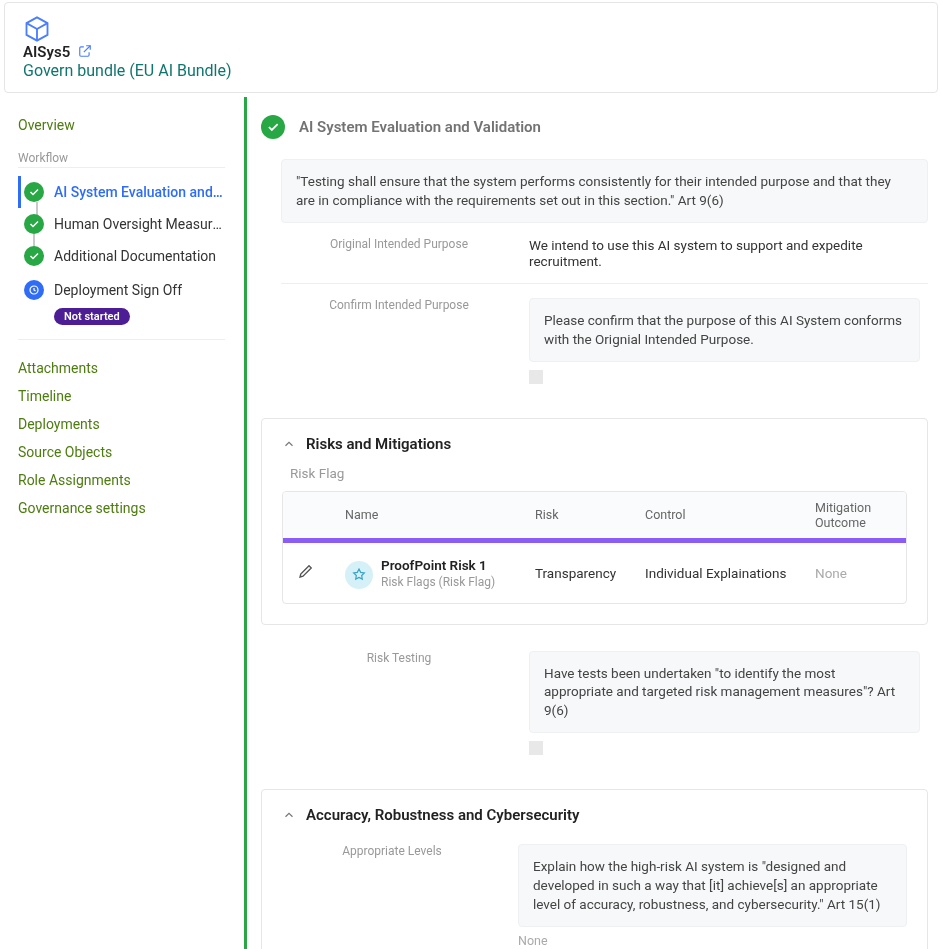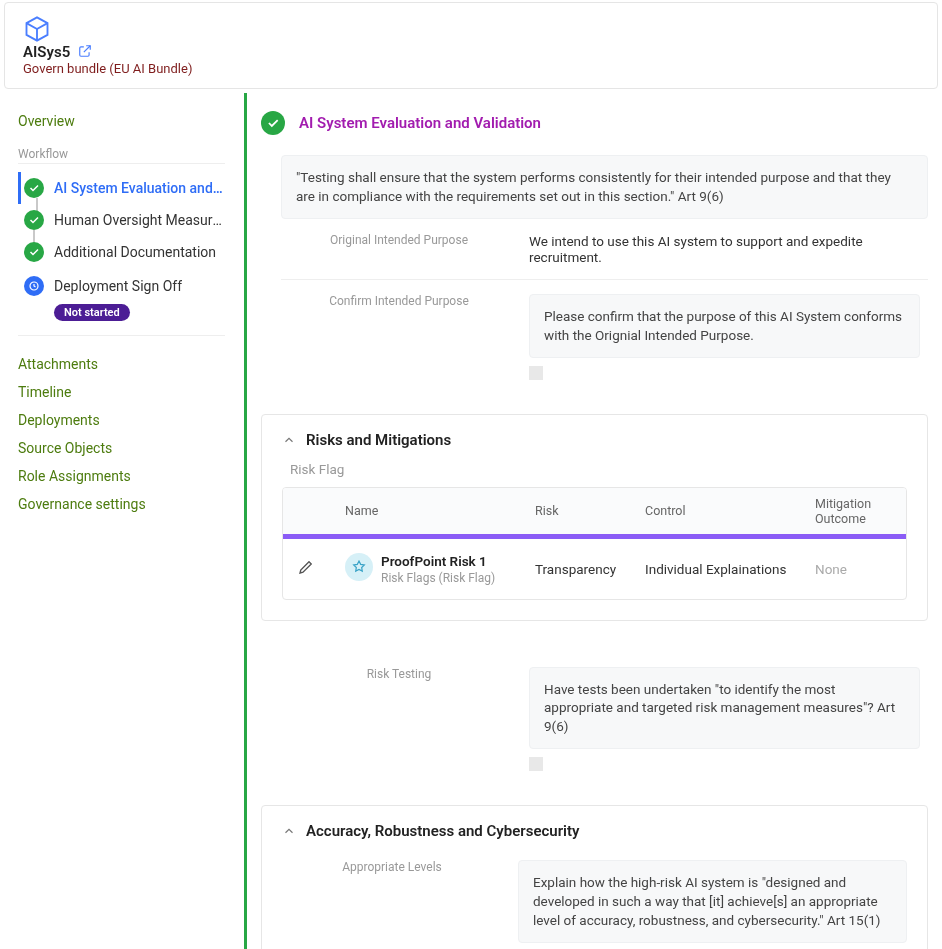--- a/index.html
+++ b/index.html
@@ -26,21 +26,21 @@
     width: 28px;
     height: 28px;
     margin-right: 10px;
     color: #4a7eff;
     flex-shrink: 0;
   }
   .header-text { display: flex; flex-direction: column; }
   .header-title-row { display: flex; align-items: center; gap: 8px; }
   .header-title { font-weight: 600; font-size: 15px; color: #222; }
   .ext-icon { color: #4a7eff; width: 14px; height: 14px; }
-  .header-sub { font-size: 13px; color: #7f1d1d; }
+  .header-sub { font-size: 16px; color: #0f766e; }
   .layout { display: flex; height: calc(100% - 58px); }
   .sidebar {
     width: 244px;
     padding: 14px 18px;
     border-right: 1px solid transparent;
     font-size: 14px;
     overflow-y: auto;
   }
   .nav-link { padding: 6px 0; cursor: pointer; color: #4d7c0f; }
   .workflow-label { font-size: 12px; color: #999; margin-top: 12px; padding-bottom: 2px; }
@@ -94,21 +94,21 @@
   }
   .section-title-row {
     display: flex; align-items: center; gap: 14px;
     padding: 18px 14px 20px;
   }
   .big-check {
     width: 24px; height: 24px; border-radius: 50%;
     background: #28a745; display: flex; align-items: center; justify-content: center;
   }
   .big-check svg { width: 14px; height: 14px; color: #fff; }
-  .section-title { font-weight: 600; font-size: 15px; color: #a21caf; }
+  .section-title { font-weight: 600; font-size: 15px; color: #737373; }
   .panel {
     margin: 0 14px 20px 34px;
   }
   .info-box {
     background: #f7f8f9;
     border: 1px solid #eef0f2;
     border-radius: 4px;
     padding: 12px 14px;
     color: #444;
     font-size: 13.5px;
@@ -135,21 +135,21 @@
   }
   .checkbox-empty {
     width: 14px; height: 14px;
     background: #e8e8e8;
     border: none;
     margin-top: 8px;
   }
   .card {
     border: 1px solid #e6e6e6;
     border-radius: 4px;
-    margin: 0 14px 32px 14px;
+    margin: 0 14px 12px 14px;
     padding: 16px 20px 20px;
   }
   .card-header {
     display: flex; align-items: center; gap: 10px;
     margin-bottom: 12px;
     cursor: pointer;
   }
   .chev { color: #777; width: 14px; height: 14px; transform: rotate(180deg); }
   .card-title { font-weight: 600; font-size: 15px; color: #222; }
   .sub-label { color: #999; font-size: 13.5px; margin: 8px 0 10px 8px; }
@@ -176,21 +176,21 @@
   }
   .trow .cell { padding: 0 4px; font-size: 13.5px; color: #333; }
   .row-actions { display: flex; align-items: center; gap: 10px; }
   .edit-icon { width: 18px; height: 18px; color: #555; cursor: pointer; }
   .star-badge {
     width: 28px; height: 28px; border-radius: 50%;
     background: #d6f0f7; display: flex; align-items: center; justify-content: center;
     margin-right: 8px;
   }
   .star-badge svg { width: 16px; height: 16px; color: #3aa3c7; }
-  .name-cell { display: flex; align-items: flex-start; }
+  .name-cell { display: flex; align-items: flex-end; }
   .name-text strong { font-weight: 600; font-size: 13.5px; color: #222; display: block; }
   .name-text span { font-size: 12px; color: #999; }
   .none-text { color: #aaa; font-size: 12.5px; margin-top: 4px; }
   .field-row .field-value .info-box { margin-bottom: 6px; }
 </style>
 </head>
 <body>
 
 <div class="header">
   <span class="header-icon">

